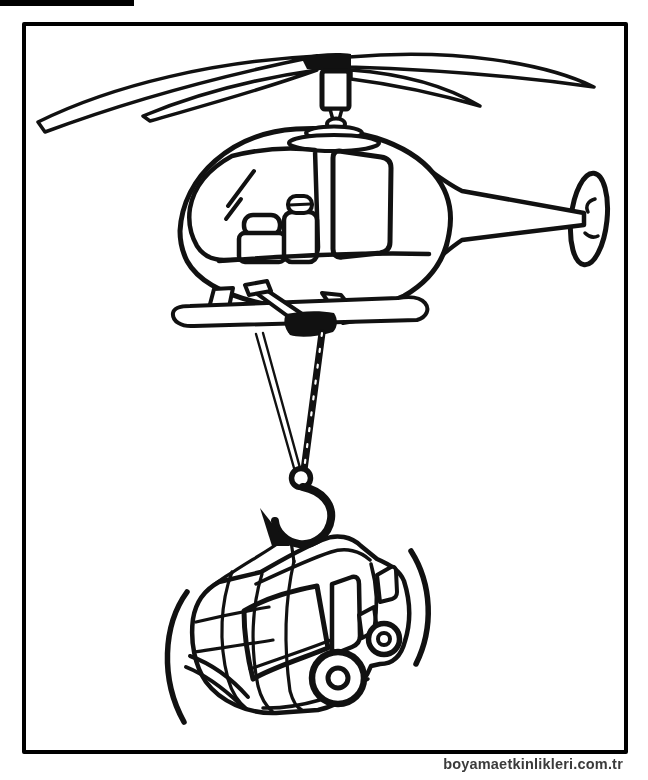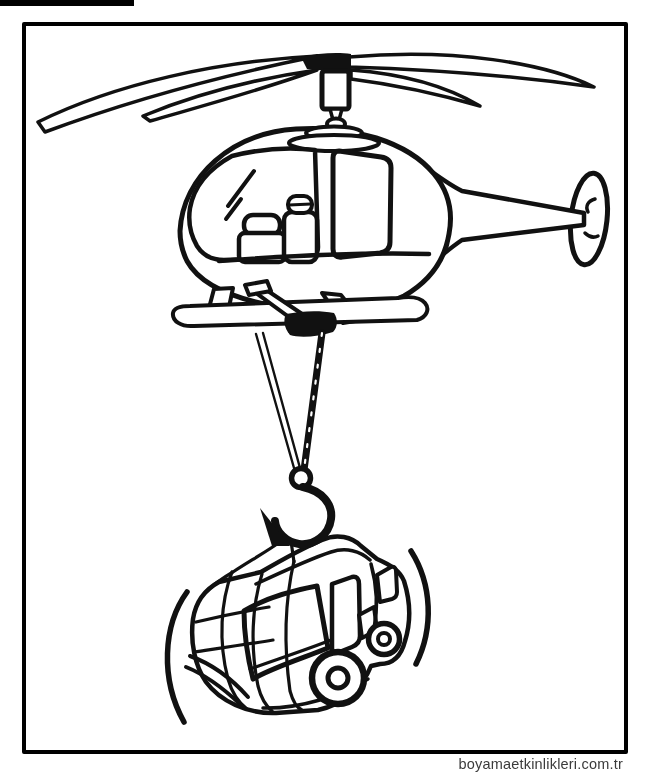--- a/index.html
+++ b/index.html
@@ -4,21 +4,21 @@
 <style>
   html,body{margin:0;padding:0;background:#fff;}
   .page{position:relative;width:648px;height:780px;background:#fff;overflow:hidden;
         font-family:"Liberation Sans", sans-serif;}
   .art{position:absolute;left:0;top:0;}
   .art *{stroke-linecap:round;stroke-linejoin:round;}
   .ln{stroke:#111;fill:none;}
   .wh{stroke:#111;fill:#fff;}
   .bk{fill:#111;stroke:none;}
   .watermark{position:absolute;right:25px;top:756px;font-size:14.5px;color:#3b3b3b;
-             letter-spacing:0.2px;}
+             letter-spacing:0.2px;font-weight:bold;}
 </style>
 </head>
 <body>
 
 <div class="page">
 
   <svg class="art" width="648" height="780" viewBox="0 0 648 780">
 
     <g>
       <rect x="24" y="24" width="602" height="728" fill="none" stroke="#000" stroke-width="4"></rect>

